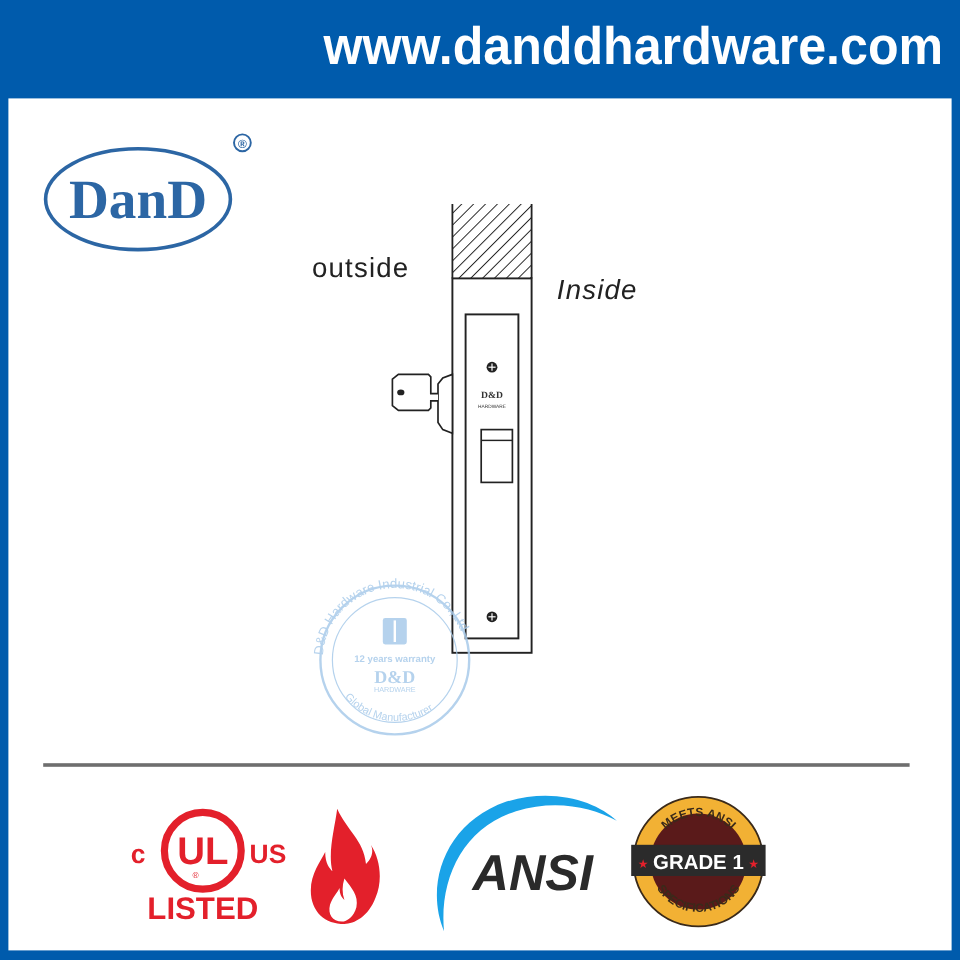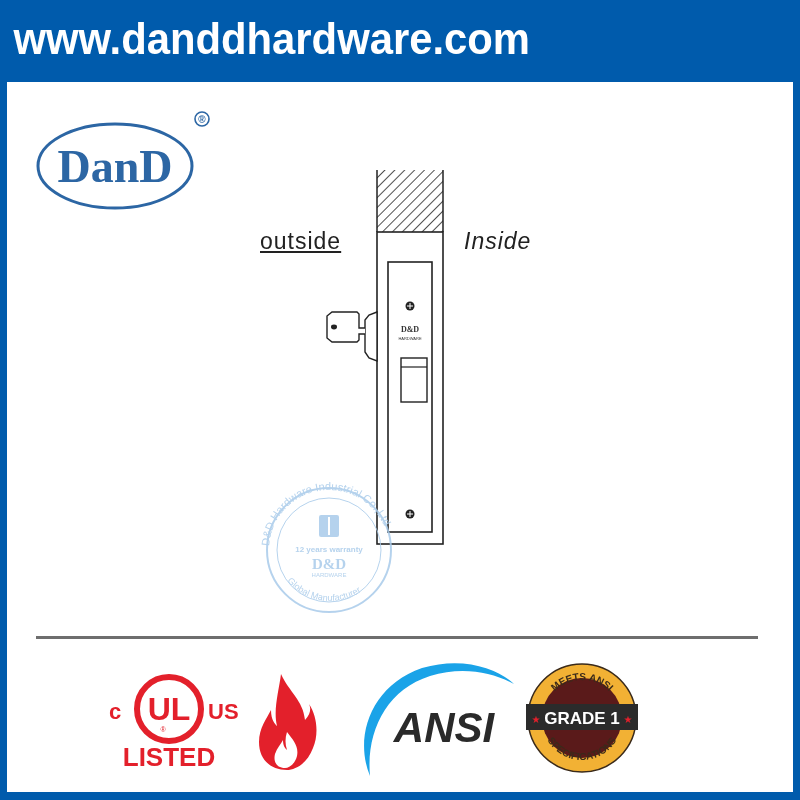--- a/index.html
+++ b/index.html
@@ -1,17 +1,17 @@
 <!DOCTYPE html>
 <html><head>
 <meta charset="utf-8">
 <style>
   html, body { margin: 0; padding: 0; }
   body { width: 800px; height: 800px; position: relative; overflow: hidden; background: #005BAC; font-family: "Liberation Sans", sans-serif; }
-  .header { position: absolute; left: 0; top: 0; width: 800px; height: 82px; display: flex; align-items: center; justify-content: flex-start; }
+  .header { position: absolute; left: 0; top: 0; width: 800px; height: 82px; display: flex; align-items: center; justify-content: flex-end; }
   .header-text { color: #ffffff; font-family: "Liberation Sans", sans-serif; font-weight: bold; font-size: 44px; letter-spacing: 0px; transform: scaleX(0.95); margin-top: -4px; }
   .panel { position: absolute; left: 7px; top: 82px; width: 786px; height: 710px; background: #ffffff; }
   .logo { position: absolute; left: 28px; top: 28px; }
   .diagram { position: absolute; left: 0; top: 0; }
   .label { position: absolute; font-family: "Liberation Sans", sans-serif; font-size: 23px; color: #222; letter-spacing: 1px; }
   .divider { position: absolute; left: 29px; top: 554px; width: 722px; height: 3px; background: #6e6e6e; }
   .cert { position: absolute; }
 </style>
 </head>
 <body>
@@ -22,21 +22,21 @@
 
 <div class="panel">
 
   <svg class="logo" width="180" height="100" viewBox="0 0 180 100">
     <ellipse cx="80" cy="56" rx="77" ry="42" fill="none" stroke="#2C66A4" stroke-width="3"></ellipse>
     <text x="80" y="72" text-anchor="middle" font-family="Liberation Serif, serif" font-weight="bold" font-size="46" fill="#2C66A4">DanD</text>
     <circle cx="167" cy="9" r="7" fill="none" stroke="#2C66A4" stroke-width="1.6"></circle>
     <text x="167" y="13" text-anchor="middle" font-family="Liberation Sans, sans-serif" font-weight="bold" font-size="10" fill="#2C66A4">®</text>
   </svg>
 
-  <span class="label" style="left:253px; top:146px;text-decoration:underline;">outside</span>
+  <span class="label" style="left:253px; top:128px;">outside</span>
   <span class="label" style="left:457px; top:146px;font-style:italic;">Inside</span>
 
   <svg class="diagram" width="786" height="560" viewBox="0 0 786 560">
     <defs>
       <pattern id="hatch" patternUnits="userSpaceOnUse" width="7" height="7" patternTransform="rotate(45)">
         <line x1="0" y1="0" x2="0" y2="7" stroke="#222" stroke-width="1.6"></line>
       </pattern>
       <clipPath id="wallclip">
           <rect x="370" y="88" width="66" height="62"></rect>
         </clipPath>

